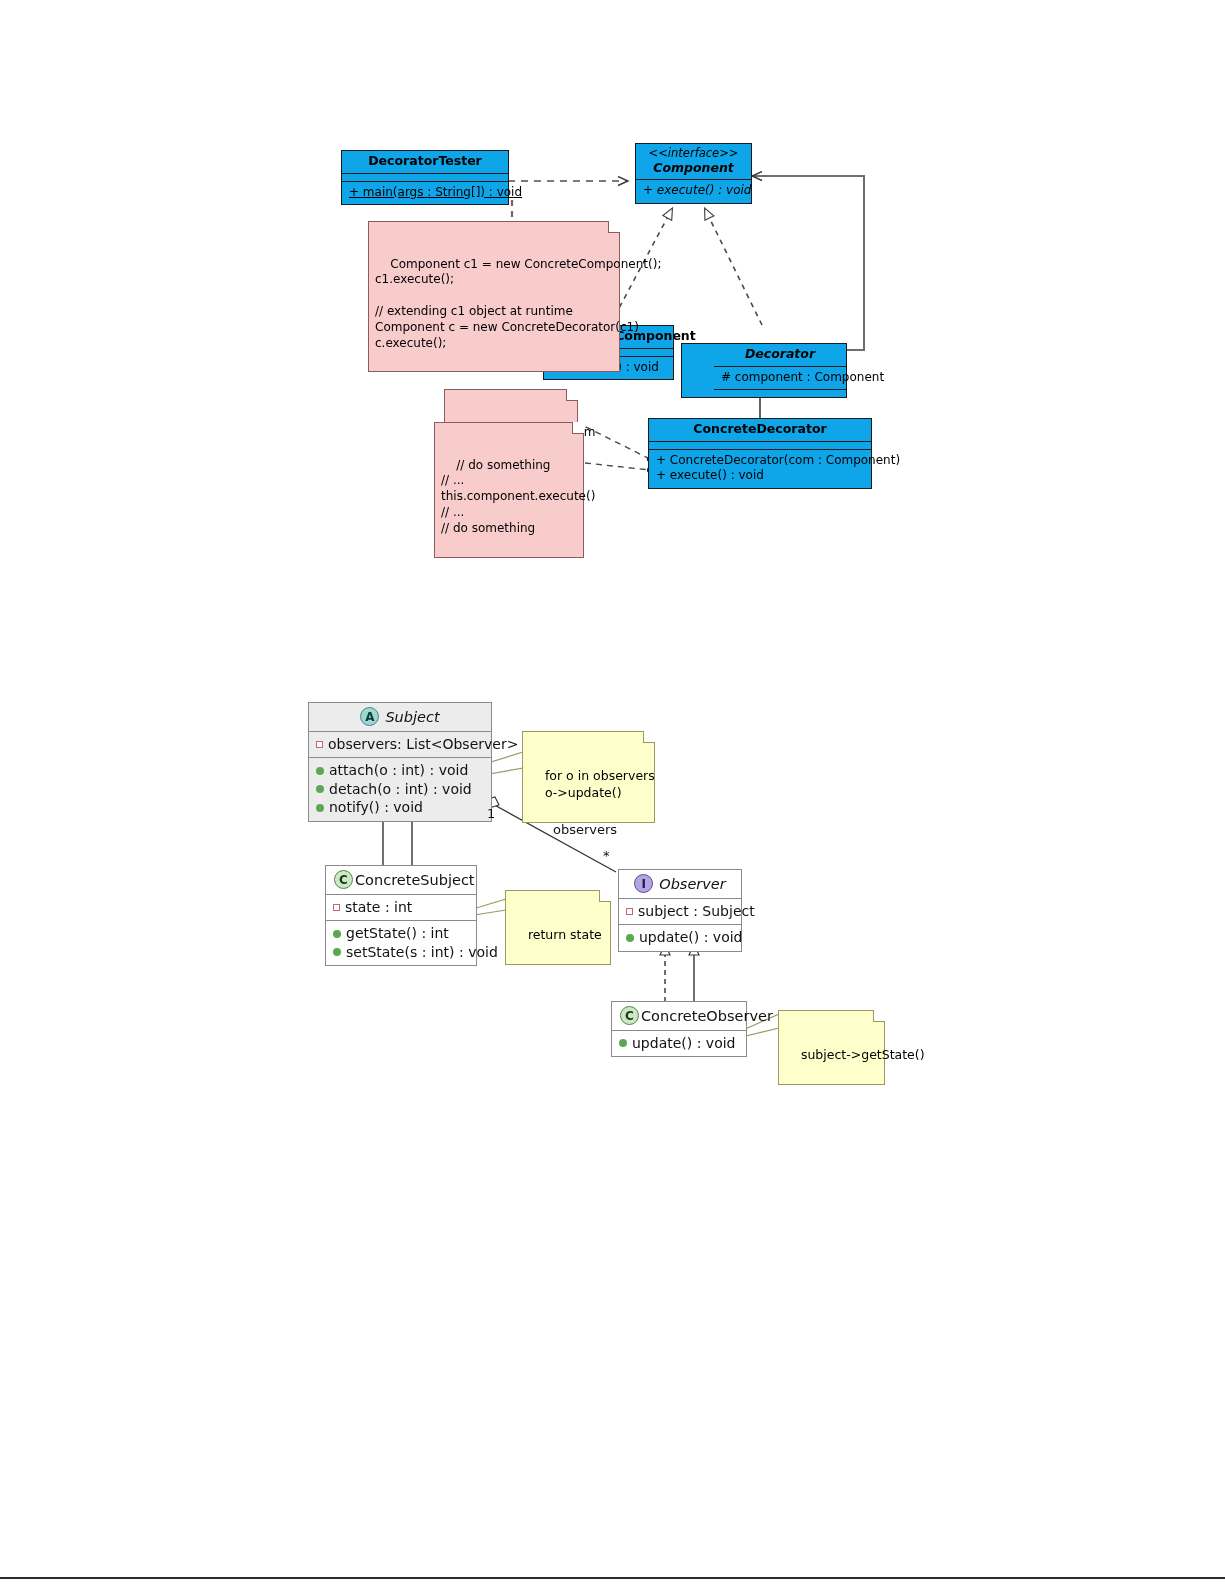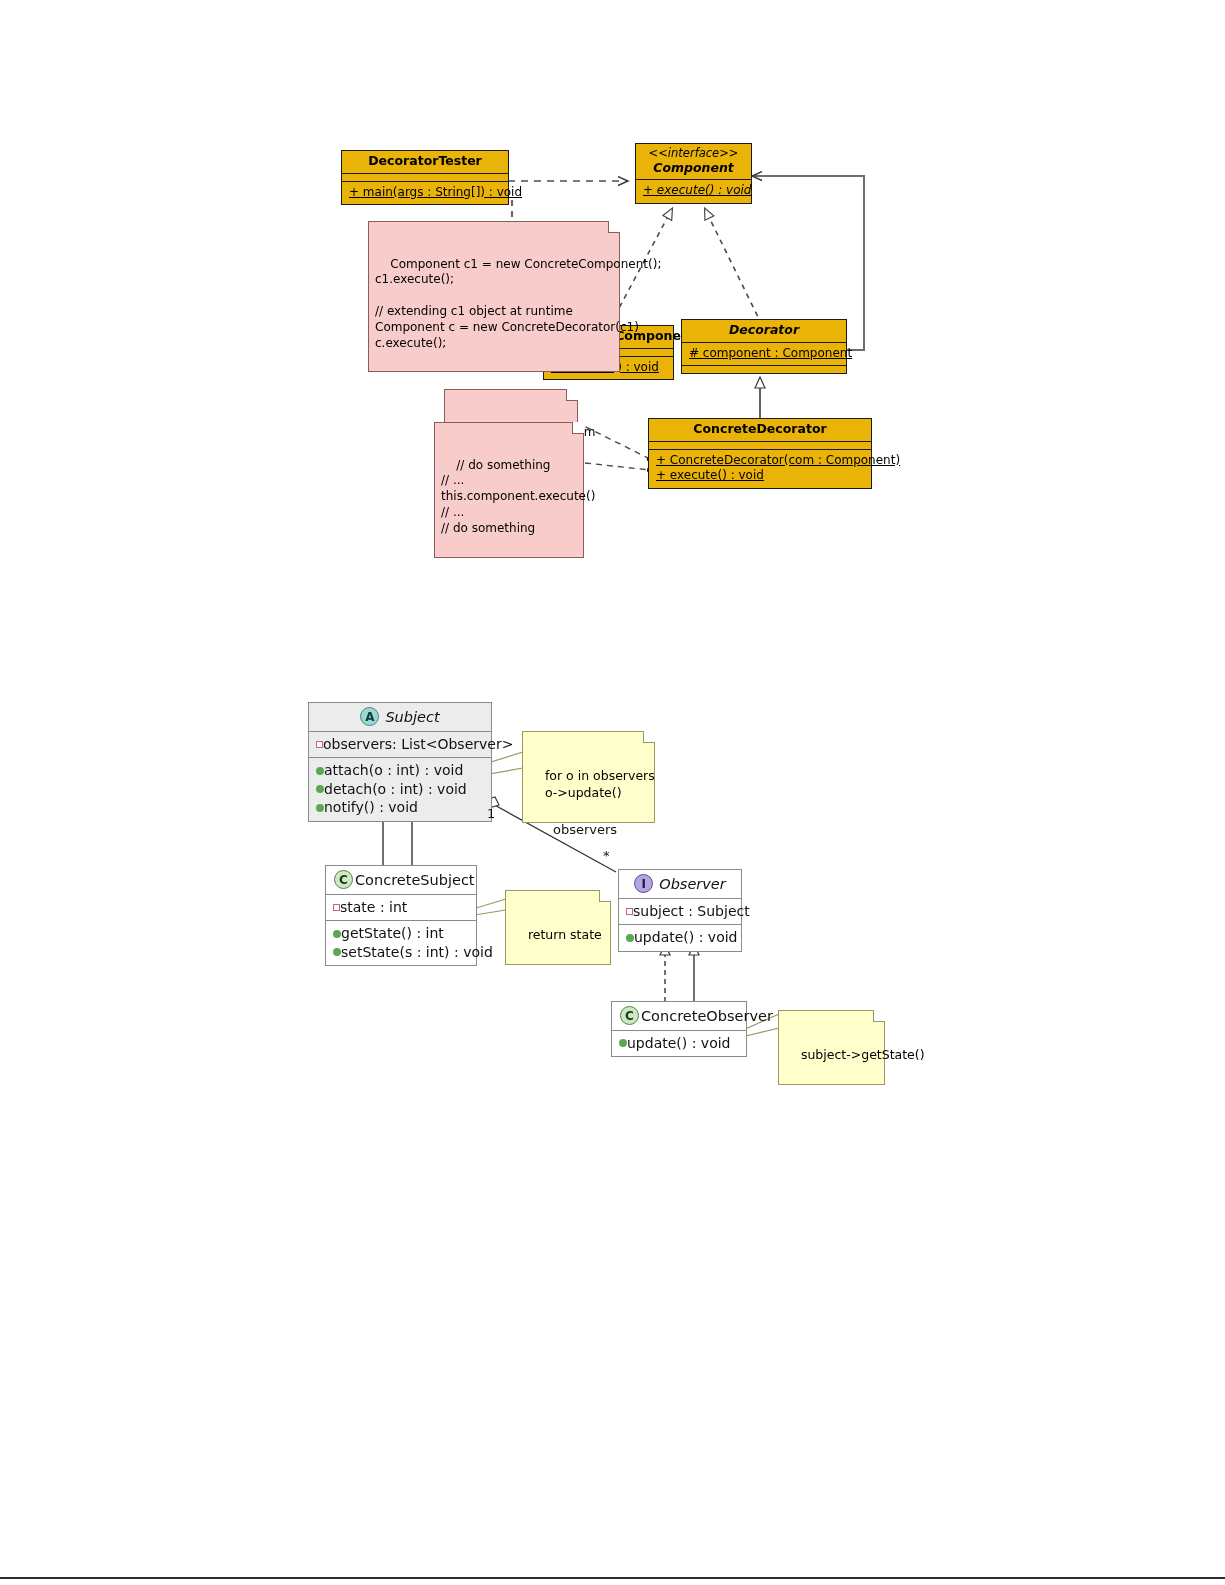--- a/index.html
+++ b/index.html
@@ -18,21 +18,21 @@
   }
   #edge-svg {
     position: absolute; left: 0; top: 0;
     width: 1225px; height: 1585px;
     pointer-events: none;
   }
 
   
   .uml-class {
     position: absolute;
-    background: #eab308;
+    background: #0ea5e9;
     border: 1.6px solid #1a1a1a;
     z-index: 5;
   }
   .uml-class .cls-name {
     text-align: center;
     font-weight: bold;
     font-size: 12.5px;
     color: #000;
     padding: 3px 8px 4px 8px;
     line-height: 1.18;
@@ -46,21 +46,21 @@
   .uml-class .cls-name.italic { font-style: italic; }
   .uml-class .sep { border-top: 1.4px solid #1a1a1a; }
   .uml-class .cls-attrs, .uml-class .cls-ops {
     font-size: 12px;
     color: #000;
     padding: 3px 7px 4px 7px;
     line-height: 1.3;
     white-space: nowrap;
   }
   .uml-class .empty-comp { height: 7px; padding: 0; }
-  .uml-class .row { white-space: nowrap; text-decoration: underline; }
+  .uml-class .row { white-space: nowrap; }
   .uml-class .row.it { font-style: italic; }
   .uml-class .row.ul { text-decoration: underline; }
 
   
   .uml-note {
     position: absolute;
     font-size: 12px;
     line-height: 1.32;
     color: #000;
     padding: 3px 12px 4px 6px;
@@ -111,21 +111,21 @@
   .ec-class .ec-title.left { justify-content: flex-start; gap: 2px; }
   .ec-class .ec-title .tname { font-style: italic; }
   .ec-class .ec-title .tname.plain { font-style: normal; text-align: center; }
   .ec-class .ec-sep { border-top: 1px solid #8a8a8a; }
   .ec-class .ec-section {
     padding: 3px 7px 4px 7px;
     font-size: 14px;
     color: #111;
     line-height: 1.32;
   }
-  .ec-class .ec-row { white-space: nowrap; display: flex; align-items: center; }
+  .ec-class .ec-row { white-space: nowrap; display: flex; align-items: center; gap: 5px; }
 
   
   .badge {
     display: inline-flex;
     align-items: center;
     justify-content: center;
     width: 19px; height: 19px;
     border-radius: 50%;
     font-size: 12px;
     font-weight: bold;
@@ -305,21 +305,21 @@
   <div class="uml-class" style="left:543px; top:325px; width:131px;">
     <div class="cls-name">ConcreteComponent</div>
     <div class="sep"></div>
     <div class="cls-attrs empty-comp"></div>
     <div class="sep"></div>
     <div class="cls-ops">
       <div class="row">+ execute() : void</div>
     </div>
   </div>
 
-  <div class="uml-class" style="left:681px; top:319px; width:166px;">
+  <div class="uml-class" style="left:681px; top:343px; width:166px;padding-left:32px;">
     <div class="cls-name italic">Decorator</div>
     <div class="sep"></div>
     <div class="cls-attrs">
       <div class="row"># component : Component</div>
     </div>
     <div class="sep"></div>
     <div class="cls-ops empty-comp"></div>
   </div>
 
   <div class="uml-note pink" style="left:444px; top:389px; width:134px;">

